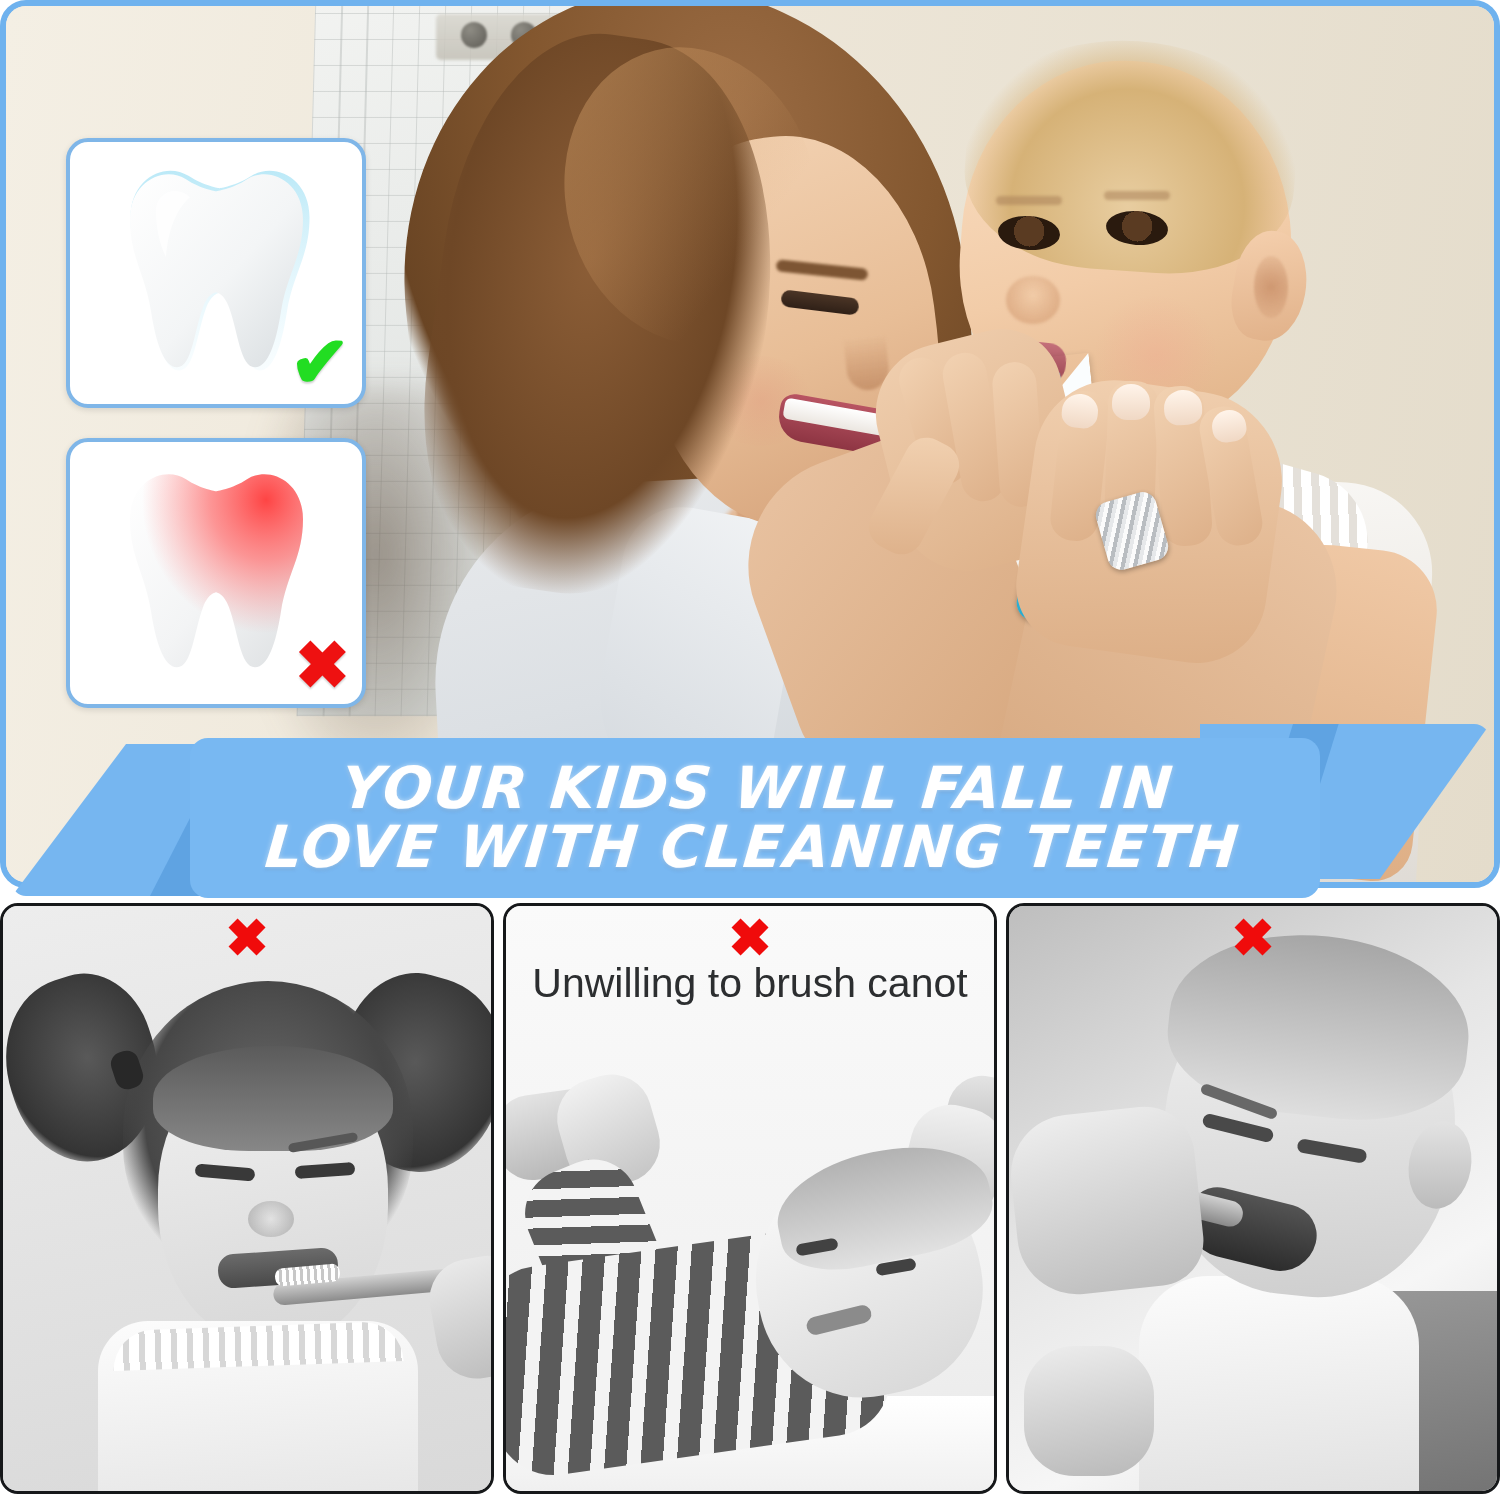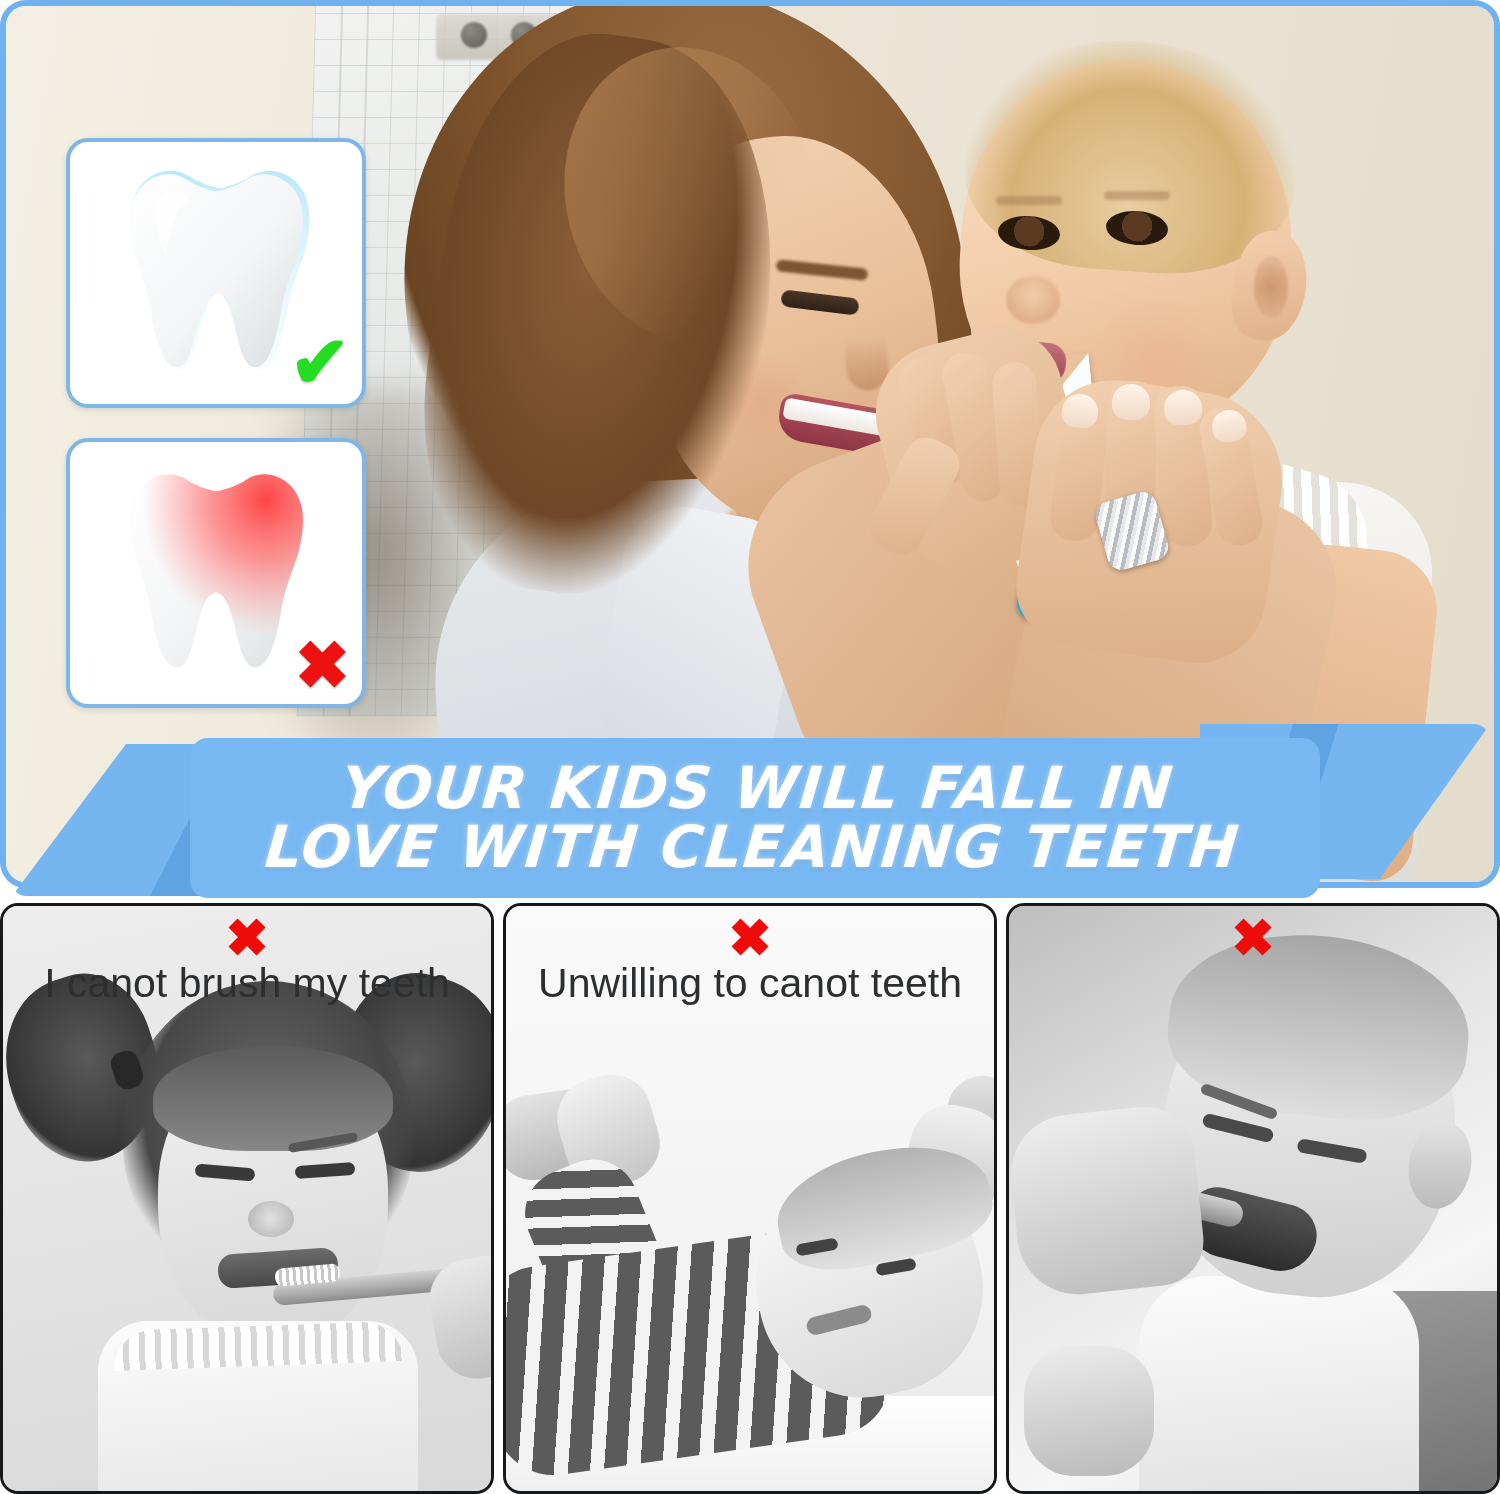--- a/index.html
+++ b/index.html
@@ -483,42 +483,41 @@
         <div class="g-eyeR"></div>
         <div class="g-nose"></div>
         <div class="g-mouth"></div>
         <div class="g-dress"></div>
         <div class="g-lace"></div>
         <div class="g-brush"></div>
         <div class="g-bristles"></div>
         <div class="g-hand"></div>
       </div>
       <div class="panel-x">✖</div>
-      <div class="panel-label">I canot brush my teeth</div>
     </div>
 
     <div class="panel">
       <div class="panel-photo">
         <div class="p2bg"></div>
         <div class="b-bed"></div>
         <div class="b-adultL"></div>
         <div class="b-adultR"></div>
         <div class="b-handL"></div>
         <div class="b-handR"></div>
         <div class="b-sleeveL"></div>
         <div class="b-sleeveR"></div>
         <div class="b-body"></div>
         <div class="b-head"></div>
         <div class="b-hair"></div>
         <div class="b-eyeL"></div>
         <div class="b-eyeR"></div>
         <div class="b-mouth"></div>
       </div>
       <div class="panel-x">✖</div>
-      <div class="panel-label">Unwilling to canot teeth</div>
+      <div class="panel-label">Unwilling to brush canot</div>
     </div>
 
     <div class="panel">
       <div class="panel-photo">
         <div class="p3bg"></div>
         <div class="c-shirt"></div>
         <div class="c-bib"></div>
         <div class="c-head"></div>
         <div class="c-hair"></div>
         <div class="c-ear"></div>

